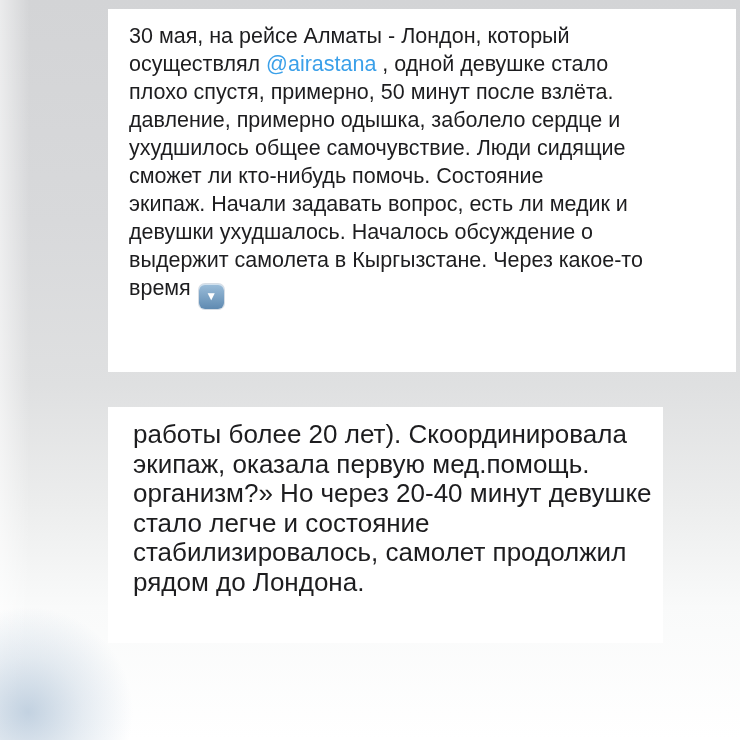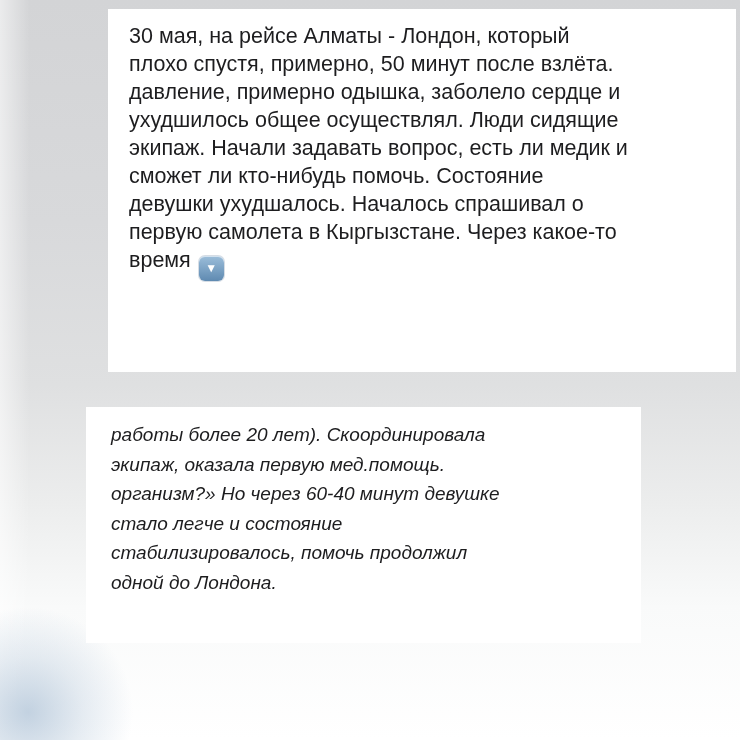--- a/index.html
+++ b/index.html
@@ -31,28 +31,27 @@
     top: 9px;
     width: 628px;
     height: 363px;
     padding: 13px 18px 14px 21px;
     font-size: 21.5px;
     line-height: 28px;
     margin-left: 13px;
   }
 
   .bubble-2 {
-    left: 86px;
+    left: 108px;
     top: 407px;
     width: 555px;
     height: 236px;
     padding: 13px 18px 14px 25px;
-    font-size: 19px;
+    font-size: 26px;
     line-height: 29.5px;
-    font-style: italic;
   }
 
   .line {
     white-space: pre;
   }
 
   .mention {
     color: var(--link-color, #3ba0e9);
     cursor: pointer;
   }
@@ -71,30 +70,31 @@
     line-height: 1;
     vertical-align: -5px;
     margin-left: 2px;
   }
 </style>
 </head>
 <body>
 
 <div class="bubble bubble-1">
     <div class="line"><span>30 мая, на рейсе Алматы - Лондон, который</span></div>
+    <div class="line"><span>осуществлял </span><span class="mention">@airastana</span><span> , одной девушке стало</span></div>
     <div class="line"><span>плохо спустя, примерно, 50 минут после взлёта.</span></div>
     <div class="line"><span>давление, примерно одышка, заболело сердце и</span></div>
-    <div class="line"><span>ухудшилось общее осуществлял. Люди сидящие</span></div>
+    <div class="line"><span>ухудшилось общее самочувствие. Люди сидящие</span></div>
+    <div class="line"><span>сможет ли кто-нибудь помочь. Состояние</span></div>
     <div class="line"><span>экипаж. Начали задавать вопрос, есть ли медик и</span></div>
-    <div class="line"><span>сможет ли кто-нибудь помочь. Состояние</span></div>
-    <div class="line"><span>девушки ухудшалось. Началось спрашивал о</span></div>
-    <div class="line"><span>первую самолета в Кыргызстане. Через какое-то</span></div>
+    <div class="line"><span>девушки ухудшалось. Началось обсуждение о</span></div>
+    <div class="line"><span>выдержит самолета в Кыргызстане. Через какое-то</span></div>
     <div class="line"><span>время </span><span class="emoji-down">▼</span></div>
   </div>
 
 <div class="bubble bubble-2">
     <div class="line"><span>работы более 20 лет). Скоординировала</span></div>
     <div class="line"><span>экипаж, оказала первую мед.помощь.</span></div>
-    <div class="line"><span>организм?» Но через 60-40 минут девушке</span></div>
+    <div class="line"><span>организм?» Но через 20-40 минут девушке</span></div>
     <div class="line"><span>стало легче и состояние</span></div>
-    <div class="line"><span>стабилизировалось, помочь продолжил</span></div>
-    <div class="line"><span>одной до Лондона.</span></div>
+    <div class="line"><span>стабилизировалось, самолет продолжил</span></div>
+    <div class="line"><span>рядом до Лондона.</span></div>
   </div>
 
 </body></html>

